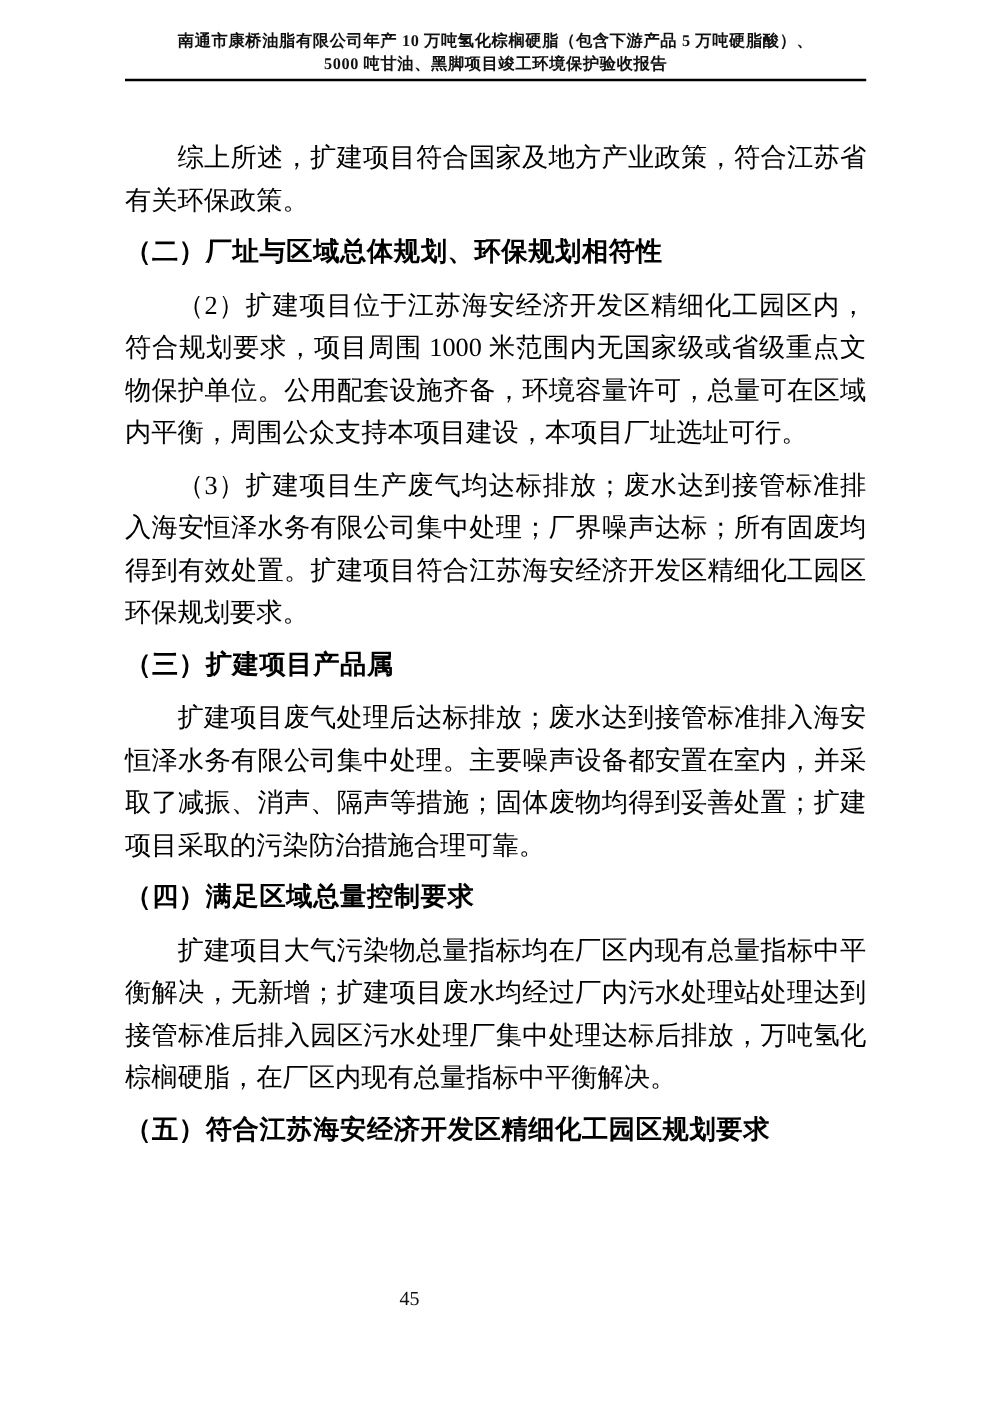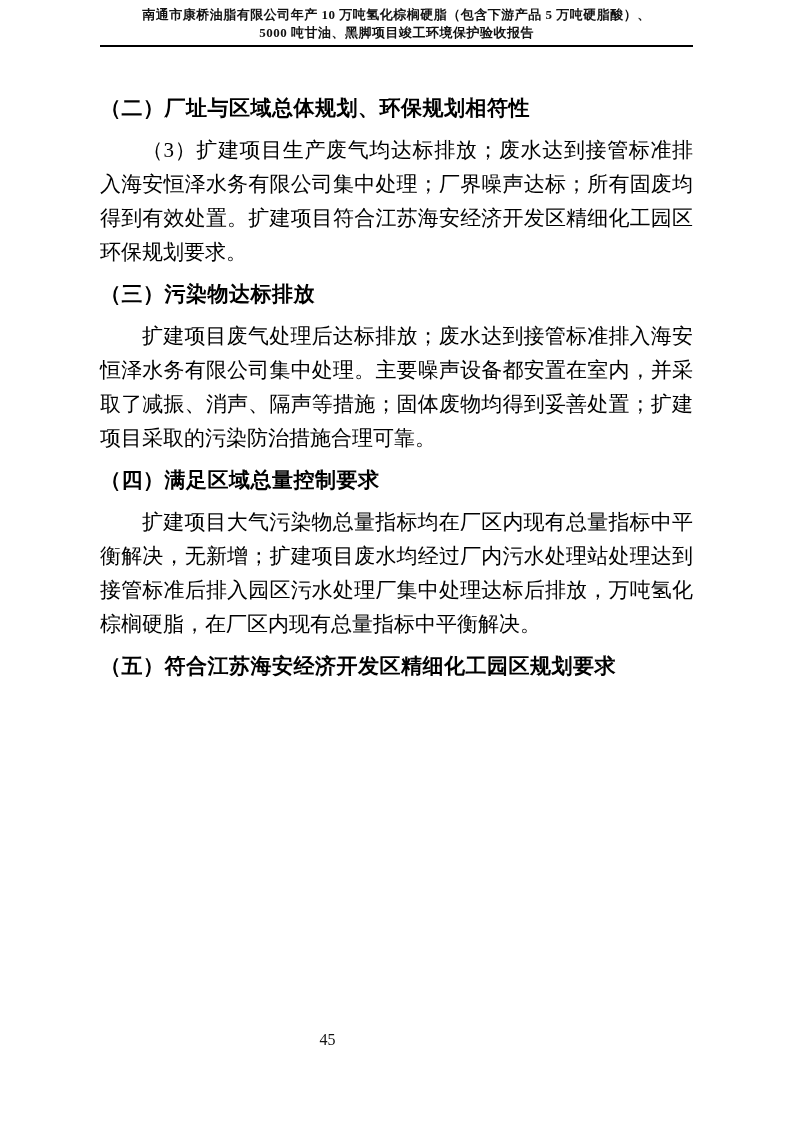--- a/index.html
+++ b/index.html
@@ -9,21 +9,21 @@
     height: 1122px;
     background: #ffffff;
     color: #000000;
     font-family: "Liberation Serif", "DejaVu Serif", serif;
     position: relative;
     overflow: hidden;
   }
   .page {
     width: 793px;
     height: 1122px;
-    padding: 6px 100px 0 100px;
+    padding: 24px 100px 0 100px;
     position: relative;
   }
   
   .doc-header {
     text-align: center;
     font-weight: 700;
     font-size: 13px;
     line-height: 18px;
     letter-spacing: 0.5px;
     color: #111;
@@ -73,23 +73,25 @@
 
 <div class="page">
 
   <header class="doc-header">
     <div>南通市康桥油脂有限公司年产 10 万吨氢化棕榈硬脂（包含下游产品 5 万吨硬脂酸）、</div>
     <div>5000 吨甘油、黑脚项目竣工环境保护验收报告</div>
     <div class="header-rule"></div>
   </header>
 
   <main class="doc-main">
+    <p>综上所述，扩建项目符合国家及地方产业政策，符合江苏省有关环保政策。</p>
     <h2 class="gap-before">（二）厂址与区域总体规划、环保规划相符性</h2>
+    <p>（2）扩建项目位于江苏海安经济开发区精细化工园区内，符合规划要求，项目周围 1000 米范围内无国家级或省级重点文物保护单位。公用配套设施齐备，环境容量许可，总量可在区域内平衡，周围公众支持本项目建设，本项目厂址选址可行。</p>
     <p>（3）扩建项目生产废气均达标排放；废水达到接管标准排入海安恒泽水务有限公司集中处理；厂界噪声达标；所有固废均得到有效处置。扩建项目符合江苏海安经济开发区精细化工园区环保规划要求。</p>
-    <h2>（三）污染物达标排放</h2>
+    <h2>（三）扩建项目产品属</h2>
     <p>扩建项目废气处理后达标排放；废水达到接管标准排入海安恒泽水务有限公司集中处理。主要噪声设备都安置在室内，并采取了减振、消声、隔声等措施；固体废物均得到妥善处置；扩建项目采取的污染防治措施合理可靠。</p>
     <h2>（四）满足区域总量控制要求</h2>
     <p>扩建项目大气污染物总量指标均在厂区内现有总量指标中平衡解决，无新增；扩建项目废水均经过厂内污水处理站处理达到接管标准后排入园区污水处理厂集中处理达标后排放，万吨氢化棕榈硬脂，在厂区内现有总量指标中平衡解决。</p>
     <h2>（五）符合江苏海安经济开发区精细化工园区规划要求</h2>
   </main>
 
   <footer class="page-footer">
     <span>45</span>
   </footer>
 

